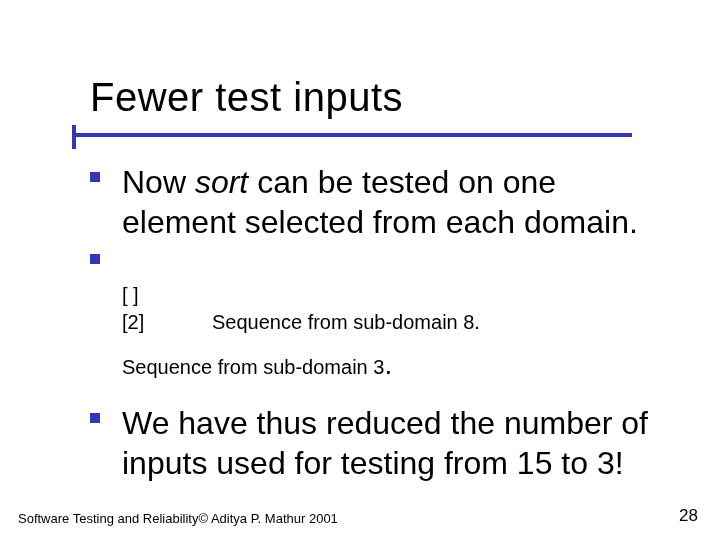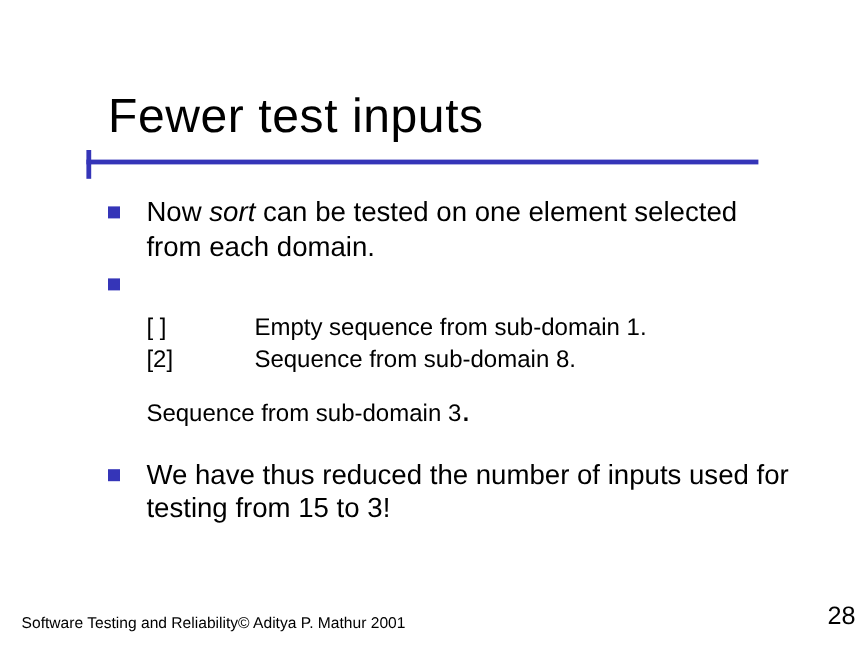--- a/index.html
+++ b/index.html
@@ -6,30 +6,30 @@
   html, body { width: 720px; height: 540px; background: #fff; font-family: Verdana, Tahoma, Arial, sans-serif; color: #000; }
   .slide { position: relative; width: 720px; height: 540px; }
   .title-wrap { position: absolute; left: 90px; top: 75px; }
   .title-bar { position: absolute; left: 72px; top: 133px; width: 560px; height: 4px; background: #3535b8; }
   .title-tick { position: absolute; left: 72px; top: 125px; width: 4px; height: 24px; background: #3535b8; }
   .title { font-size: 40px; font-weight: 400; letter-spacing: 0.5px; }
   .body { position: absolute; left: 90px; top: 162px; width: 570px; }
   .b-item { display: flex; margin-bottom: 2px; }
   .bullet { flex: 0 0 32px; display: flex; align-items: flex-start; justify-content: flex-start; padding-top: 10px; }
   .bullet-sq { width: 10px; height: 10px; background: #3535b8; }
-  .b-text { font-size: 23px; line-height: 1.25; }
+  .b-text { font-size: 32px; line-height: 1.25; }
   .italic { font-style: italic; }
   .examples { margin-left: 32px; margin-top: 18px; margin-bottom: 22px; }
   .ex-row { display: flex; font-size: 20px; line-height: 1.35; }
   .ex-key { width: 90px; flex: 0 0 90px; }
   .ex-val { }
   .ex-gap { height: 18px; }
   .bigdot { font-size: 28px; line-height: 0; vertical-align: baseline; }
   .footer { position: absolute; left: 18px; bottom: 14px; font-size: 13px; }
-  .page-num { position: absolute; right: 7px; bottom: 14px; font-size: 21px; }
+  .page-num { position: absolute; right: 22px; bottom: 14px; font-size: 17px; }
 </style>
 </head>
 <body>
 <div class="slide">
 
   <div class="title-wrap">
     <h1 class="title">Fewer test inputs</h1>
   </div>
   <div class="title-bar"></div>
   <div class="title-tick"></div>
@@ -47,21 +47,20 @@
 
     <div class="b-item">
       <div class="bullet">
           <div class="bullet-sq"></div>
         </div>
     </div>
 
     <div class="examples">
       <div class="ex-row">
         <div class="ex-key">[ ]</div>
-        <div class="ex-val">Empty sequence from sub-domain 1.</div>
       </div>
       <div class="ex-row">
         <div class="ex-key">[2]</div>
         <div class="ex-val">Sequence from sub-domain 8.</div>
       </div>
       <div class="ex-gap"></div>
       <div class="ex-row">
         <div class="ex-val">
           <span>Sequence from sub-domain 3</span><span class="bigdot">.</span>
         </div>

